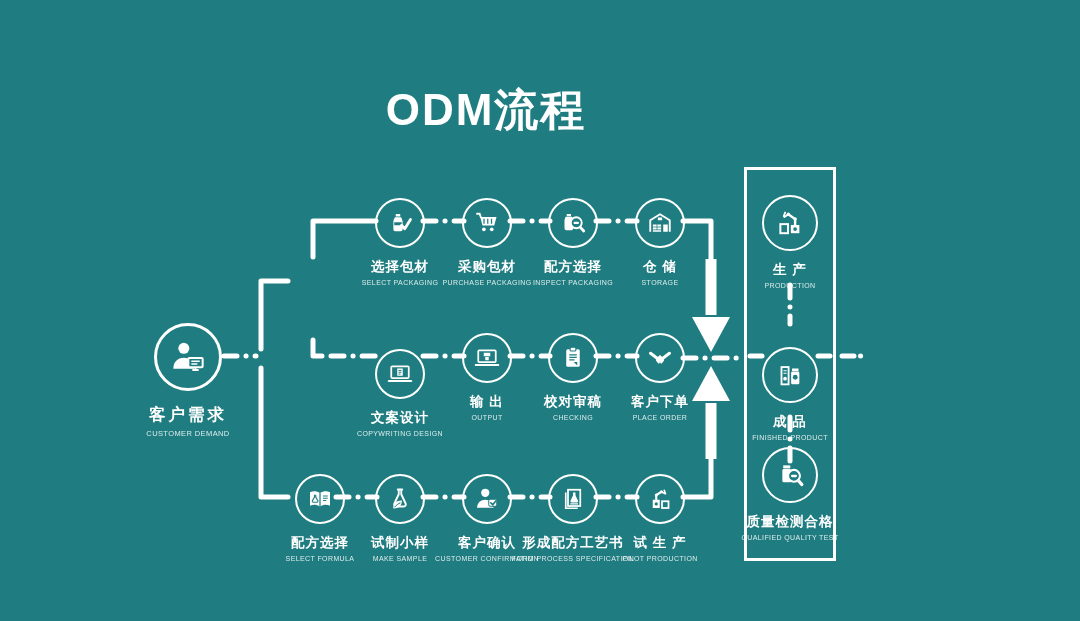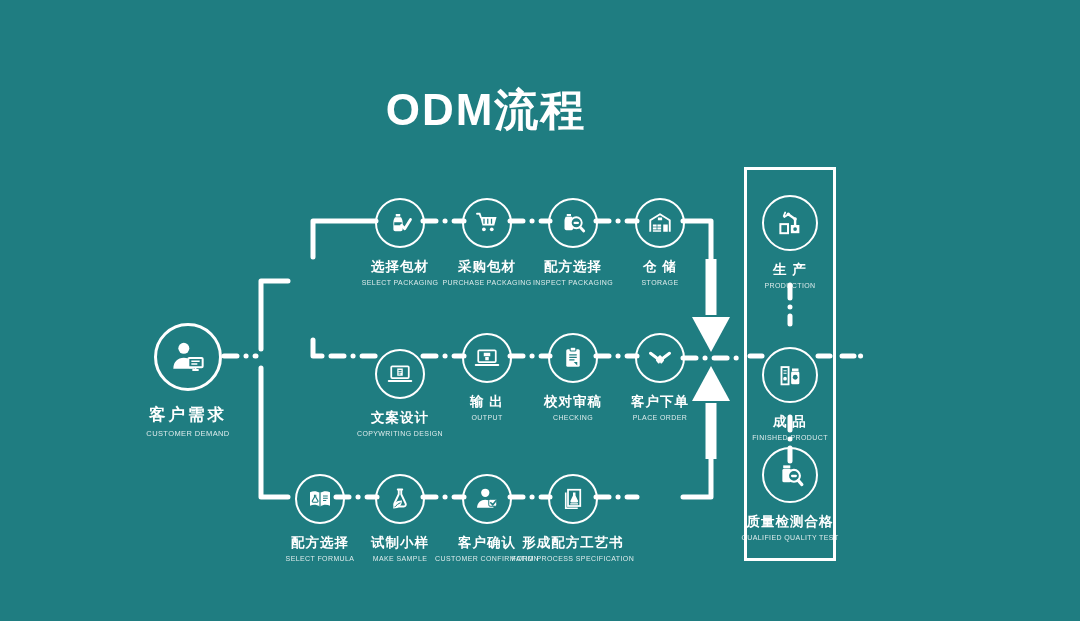--- a/index.html
+++ b/index.html
@@ -269,20 +269,35 @@
         <path d="M6.2 6.8v12.6h9.6" fill="none" stroke="#fff" stroke-width="1.3"></path>
         <rect x="8" y="4.6" width="9.8" height="13" fill="none" stroke="#fff" stroke-width="1.4"></rect>
         <path d="M11.4 6.8h3M12 6.8v2.4l-2 4.2c-.3.6.1 1.3.8 1.3h4.4c.7 0 1.1-.7.8-1.3l-2-4.2V6.8" fill="#fff"></path>
         <path d="M9.8 15.9h6.2" stroke="#fff" stroke-width="1"></path>
       </svg>
     </div>
     <div class="zh">形成配方工艺书</div>
     <div class="en">FORM PROCESS SPECIFICATION</div>
   </div>
 
+  <div class="node" style="left:600px;top:455px">
+    <div class="circle">
+      <svg class="ic" viewBox="0 0 24 24">
+        <rect x="6.2" y="12.6" width="5.6" height="6.6" fill="#fff"></rect>
+        <circle cx="9" cy="15.9" r="1.3" fill="#1f7d81"></circle>
+        <path d="M9 12.6V8.8l4.2-2.6" fill="none" stroke="#fff" stroke-width="1.7" stroke-linecap="round"></path>
+        <circle cx="9" cy="8.8" r="1.2" fill="#fff"></circle>
+        <circle cx="13.2" cy="6.2" r="1.2" fill="#fff"></circle>
+        <path d="M13.8 6.6l2.4 1.2M15.4 5l1 2.8" stroke="#fff" stroke-width="1.3" stroke-linecap="round" fill="none"></path>
+        <rect x="13.6" y="13.8" width="5.2" height="5.4" fill="none" stroke="#fff" stroke-width="1.4"></rect>
+      </svg>
+    </div>
+    <div class="zh">试 生 产</div>
+    <div class="en">PILOT PRODUCTION</div>
+  </div>
 
   <div class="node boxn" style="left:730px;top:176px">
     <div class="circle">
       <svg class="ic" viewBox="0 0 24 24">
         <rect x="5.2" y="12.8" width="5.4" height="6.4" fill="none" stroke="#fff" stroke-width="1.4"></rect>
         <rect x="12.6" y="13.4" width="6" height="5.8" fill="#fff"></rect>
         <circle cx="15.6" cy="16.3" r="1.3" fill="#1f7d81"></circle>
         <path d="M15.6 13.4V9.2L10.8 5.8" fill="none" stroke="#fff" stroke-width="1.7" stroke-linecap="round"></path>
         <circle cx="15.6" cy="9.2" r="1.2" fill="#fff"></circle>
         <circle cx="10.8" cy="5.8" r="1.2" fill="#fff"></circle>

